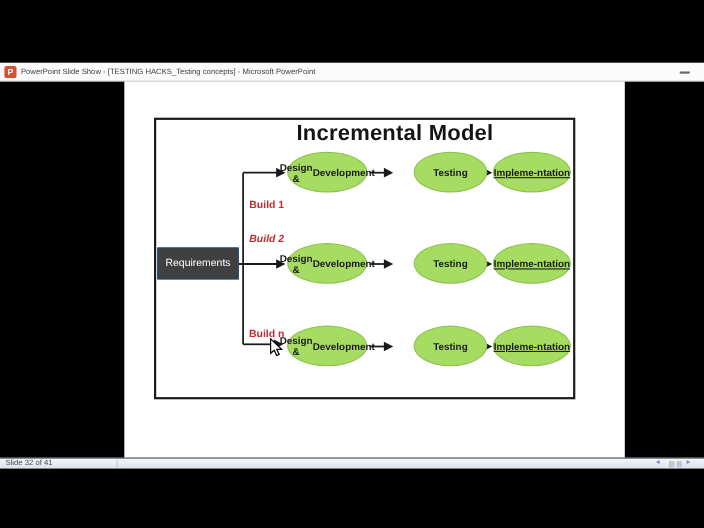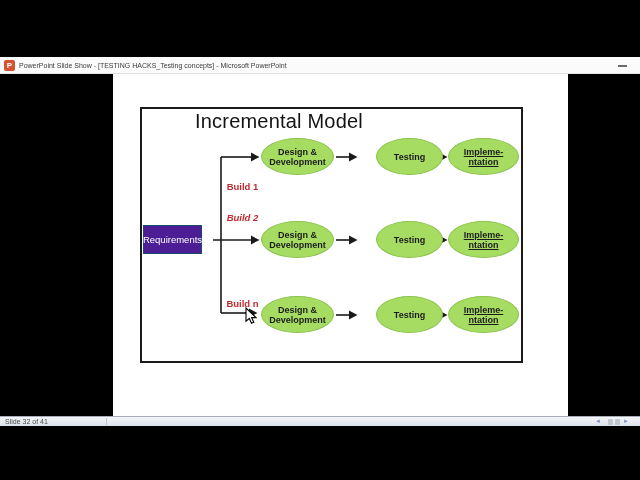--- a/index.html
+++ b/index.html
@@ -18,41 +18,41 @@
   .minbtn{position:absolute;left:612px;top:0;width:20px;height:16px;}
   .mindash{position:absolute;left:6px;top:8px;width:9px;height:2px;background:#6b6b6b;}
 
   
   .slide{position:absolute;left:113px;top:74px;width:455px;height:342px;background:#fff;}
 
   
   .diagram-border{position:absolute;left:140px;top:107px;width:383px;height:256px;
                   border:2px solid #1a1a1a;background:#fff;}
   .slide-title{position:absolute;left:140px;top:110px;width:383px;padding-left:55px;
-               font-size:20px;font-weight:400;color:#141414;
+               text-align:center;font-size:20px;font-weight:700;color:#141414;
                letter-spacing:0.2px;}
 
   
   .connectors{position:absolute;left:0;top:0;width:640px;height:480px;pointer-events:none;}
 
   
   .ellipse{position:absolute;height:37px;border-radius:50%;background:#a6dc62;
-           border:1px solid #8bc24f;display:flex;flex-direction:column;align-items:center;
+           border:1px solid #8bc24f;display:flex;flex-direction:row;align-items:center;
            justify-content:center;font-size:9px;font-weight:700;line-height:10px;
            color:#1b1b1b;text-align:center;}
   .c1{left:261px;width:73px;} .c2{left:376px;width:67px;} .c3{left:448px;width:71px;text-decoration:underline;}
   .r1{top:138px;} .r2{top:221px;} .r3{top:296px;}
 
   
   .build{position:absolute;left:224px;width:37px;text-align:center;font-size:9.5px;
          font-weight:700;color:#c02b31;}
   .b1{top:141px;margin-top:40px;} .b2{top:212px;font-style:italic;} .b3{top:298px;}
 
   
-  .reqbox{position:absolute;left:143px;top:225px;width:59px;height:29px;background:#4c1d95;
+  .reqbox{position:absolute;left:143px;top:225px;width:74px;height:29px;background:#404040;
           border:1px solid #174a6d;display:flex;align-items:center;justify-content:center;
           color:#fff;font-size:9.5px;}
 
   
   .cursor{position:absolute;left:245px;top:307px;width:12px;height:18px;z-index:10;}
 
   
   .statusbar{position:absolute;left:0;top:416px;width:640px;height:10px;
              background:linear-gradient(#f4f6fa,#dde1ea);border-top:1px solid #a8aeba;}
   .scounter{position:absolute;left:5px;top:0;height:9px;line-height:9px;font-size:7px;

